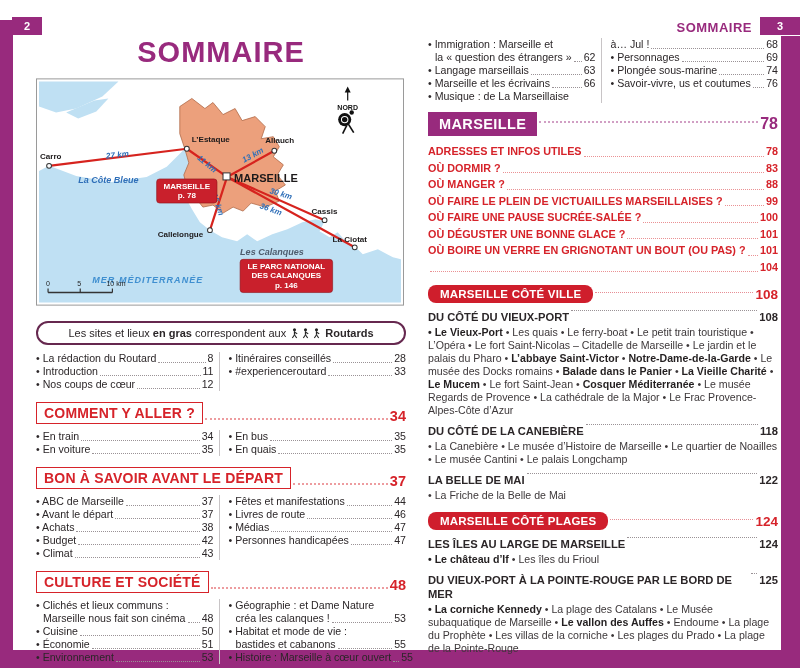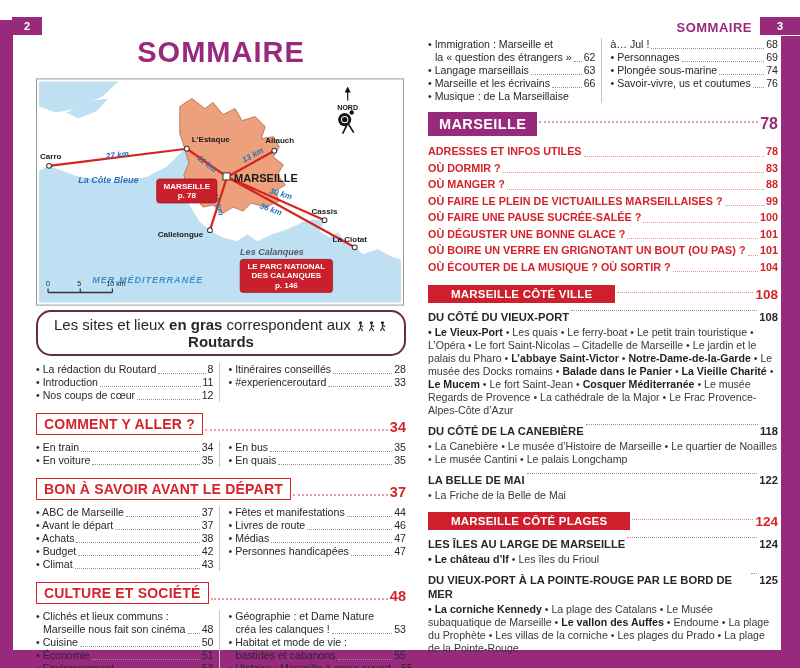--- a/index.html
+++ b/index.html
@@ -20,22 +20,22 @@
   .hdr-label{position:absolute;right:48px;top:20px;color:#982a7d;font-weight:bold;
              font-size:13px;letter-spacing:.5px;}
   
   .colL{position:absolute;left:36px;top:36px;width:370px;}
   .colR{position:absolute;left:428px;top:38px;width:350px;}
   h1.title{color:#982a7d;font-size:29px;font-weight:bold;text-align:center;
            letter-spacing:1px;margin:0 0 9px 0;}
   
   .mapwrap{width:368px;}
   
-  .pill{border:2px solid #66284f;border-radius:15px;padding:4px 6px;
-        text-align:center;font-size:15px;color:#2b2628;}
+  .pill{margin-top:11px;border:2px solid #66284f;border-radius:15px;padding:4px 6px;
+        text-align:center;font-size:11px;color:#2b2628;}
   .pill .b{font-weight:bold;}
   .pill svg{vertical-align:-2px;margin:0 1px;}
   
   .cols{display:flex;margin-top:7px;}
   .subcol{flex:1;min-width:0;padding-right:5px;}
   .subcol.second{border-left:1px solid #c8c4c6;padding-left:9px;padding-right:0;}
   .row{display:flex;align-items:flex-end;font-size:10.6px;line-height:13px;color:#2b2628;}
   .row .txt{white-space:nowrap;}
   .row .txt.indent{padding-left:7px;}
   .leader{flex:1;min-width:6px;border-bottom:1.6px dotted #9a9296;margin:0 2px 2px 2px;}
@@ -52,21 +52,21 @@
           padding:4px 11px;letter-spacing:.4px;white-space:nowrap;}
   .bighdr .leader{border-bottom:2px dotted rgba(152,42,125,.45);margin-bottom:4px;}
   .bigpg{color:#982a7d;font-weight:bold;font-size:16px;}
   
   .redrow{display:flex;align-items:flex-end;color:#d6232a;font-weight:bold;
           font-size:10.8px;line-height:16.5px;}
   .redrow .leader{border-bottom:1.6px dotted rgba(214,35,42,.5);margin-bottom:3px;}
   
   .fillhdr{display:flex;align-items:center;margin:10px 0 5px 0;}
   .fillbox{background:#cf1e2c;color:#fff;font-weight:bold;font-size:11.5px;
-           padding:3px 23px;white-space:nowrap;letter-spacing:.2px;}
+           padding:3px 12px;white-space:nowrap;letter-spacing:.2px;border-radius:8px;}
   .fillhdr .leader{border-bottom:1.8px dotted rgba(207,30,44,.5);margin-bottom:3px;}
   .fillpg{color:#d6232a;font-weight:bold;font-size:13.5px;}
   
   .subhead{display:flex;align-items:flex-start;color:#2b2628;font-weight:bold;
            font-size:11.2px;line-height:14px;margin:7px 0 2px 0;}
   .subhead .leader{border-bottom:1.6px dotted #9a9296;margin-bottom:2px;}
   
   .para{font-size:10.6px;line-height:13px;color:#3c3739;margin:2px 0 4px 0;}
   .para .b{font-weight:bold;color:#231f20;margin-top:24px;}
 </style>
@@ -459,21 +459,20 @@
         <span class="txt">OÙ DÉGUSTER UNE BONNE GLACE ?</span>
         <span class="leader"></span>
         <span class="pg">101</span>
       </div>
     <div class="redrow">
         <span class="txt">OÙ BOIRE UN VERRE EN GRIGNOTANT UN BOUT (OU PAS) ?</span>
         <span class="leader"></span>
         <span class="pg">101</span>
       </div>
     <div class="redrow">
-        <span class="txt">OÙ ÉCOUTER DE LA MUSIQUE ? OÙ SORTIR ?</span>
         <span class="leader"></span>
         <span class="pg">104</span>
       </div>
   </div>
 
   <div class="fillhdr">
     <span class="fillbox">MARSEILLE CÔTÉ VILLE</span>
       <span class="leader"></span>
       <span class="fillpg">108</span>
   </div>

